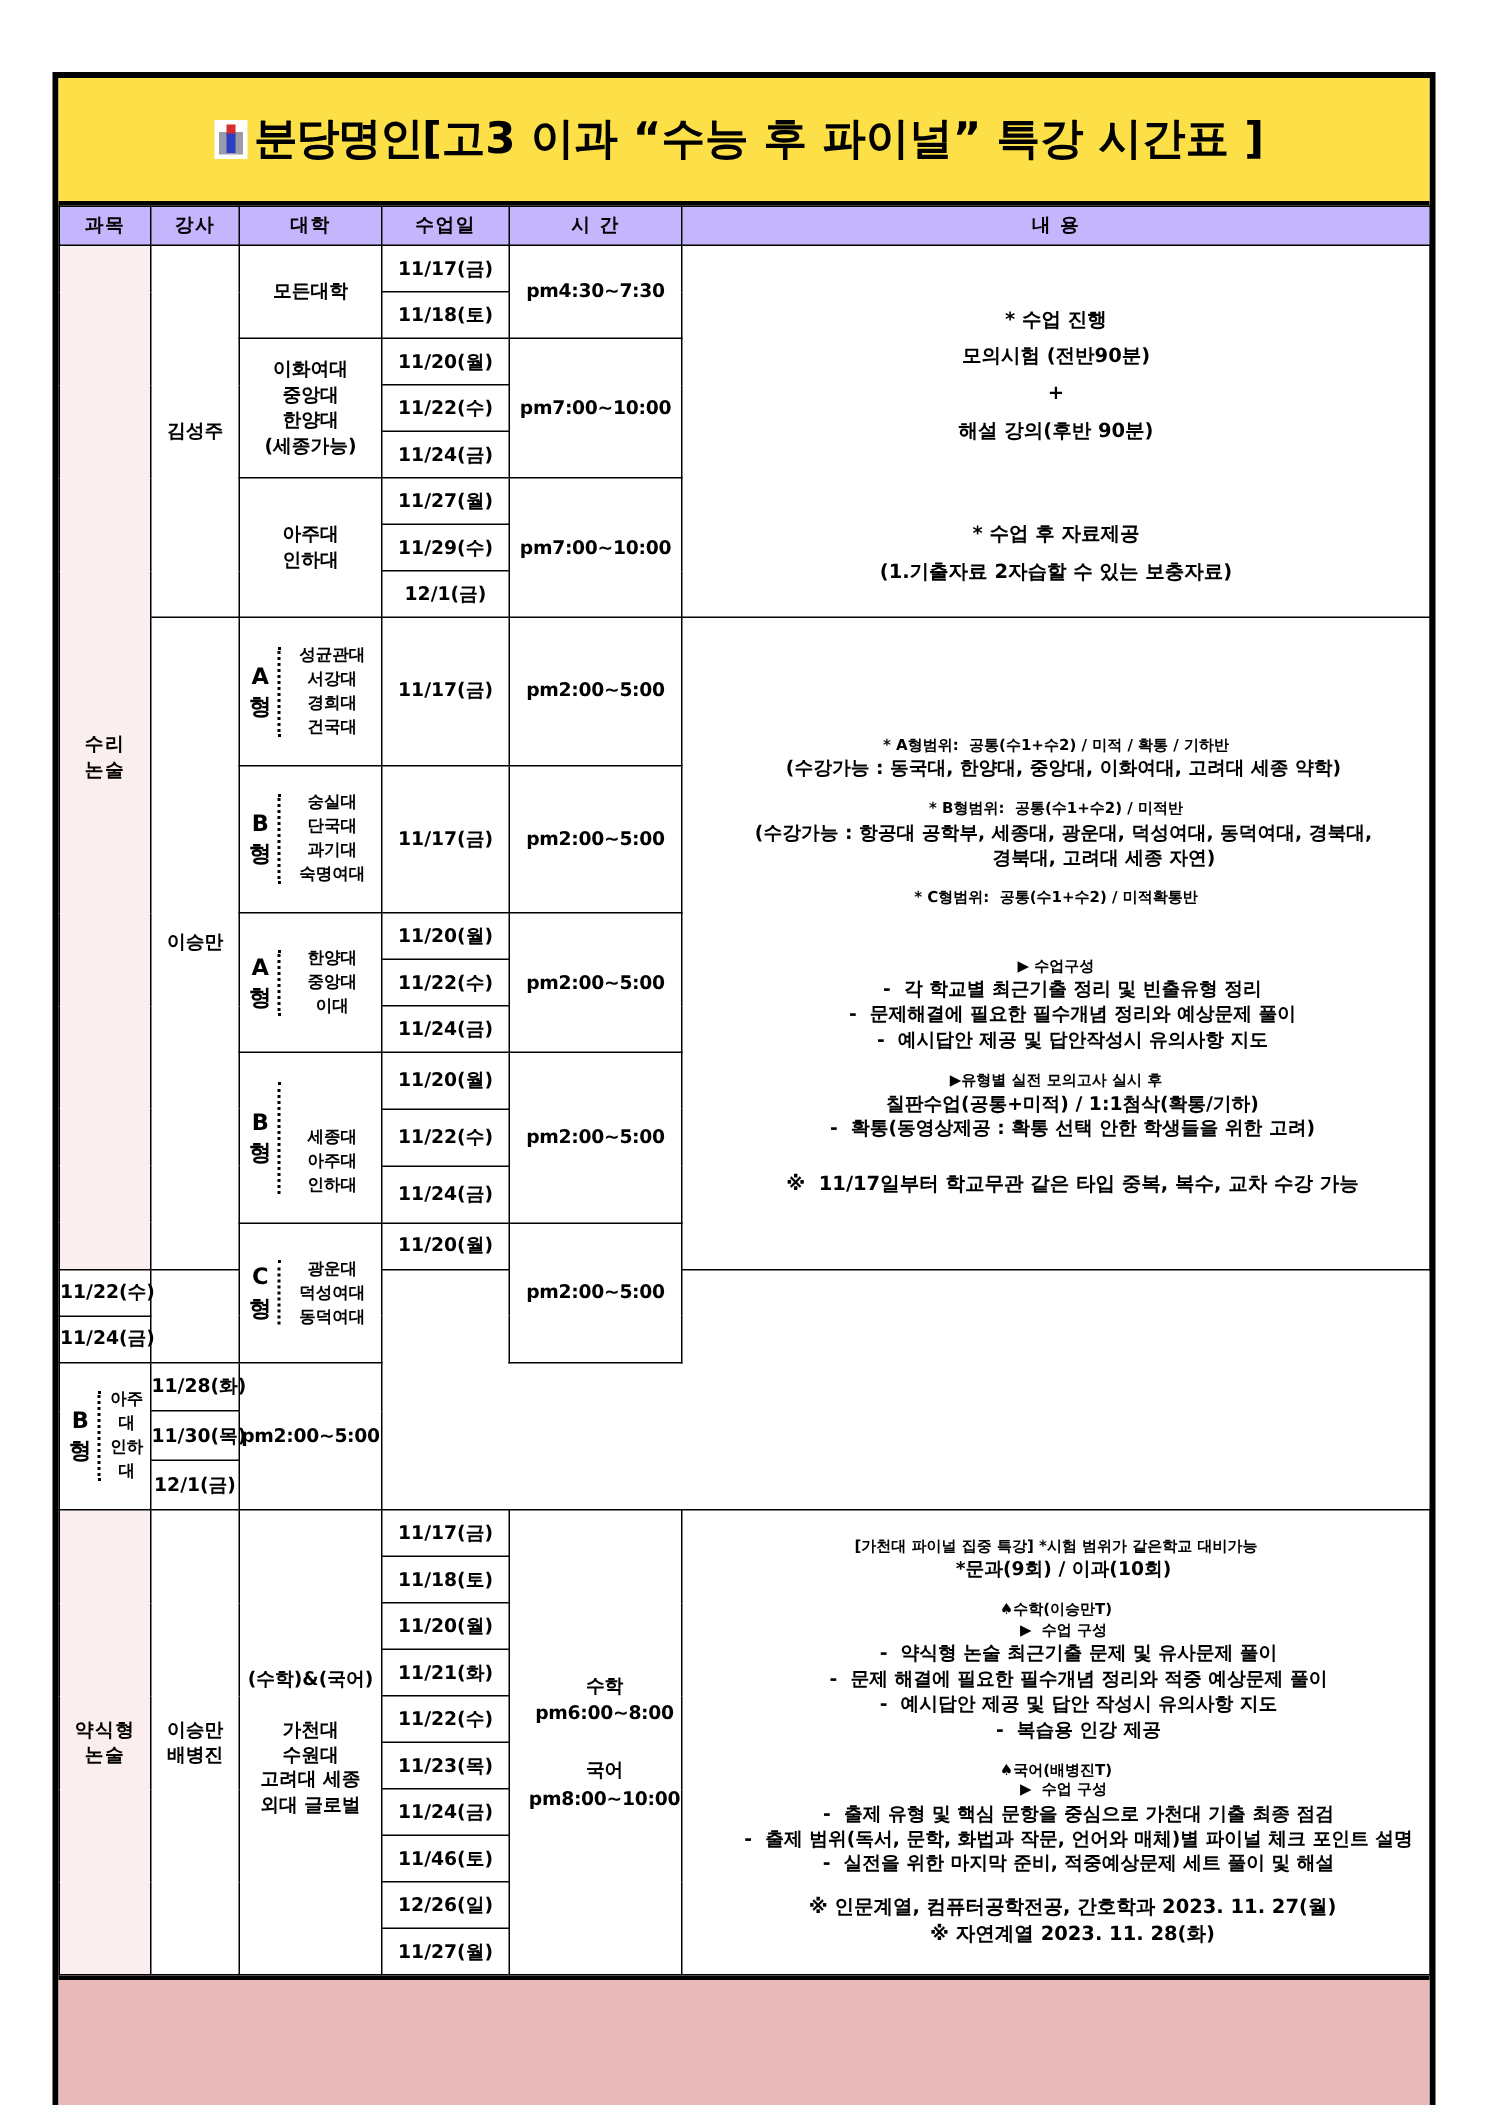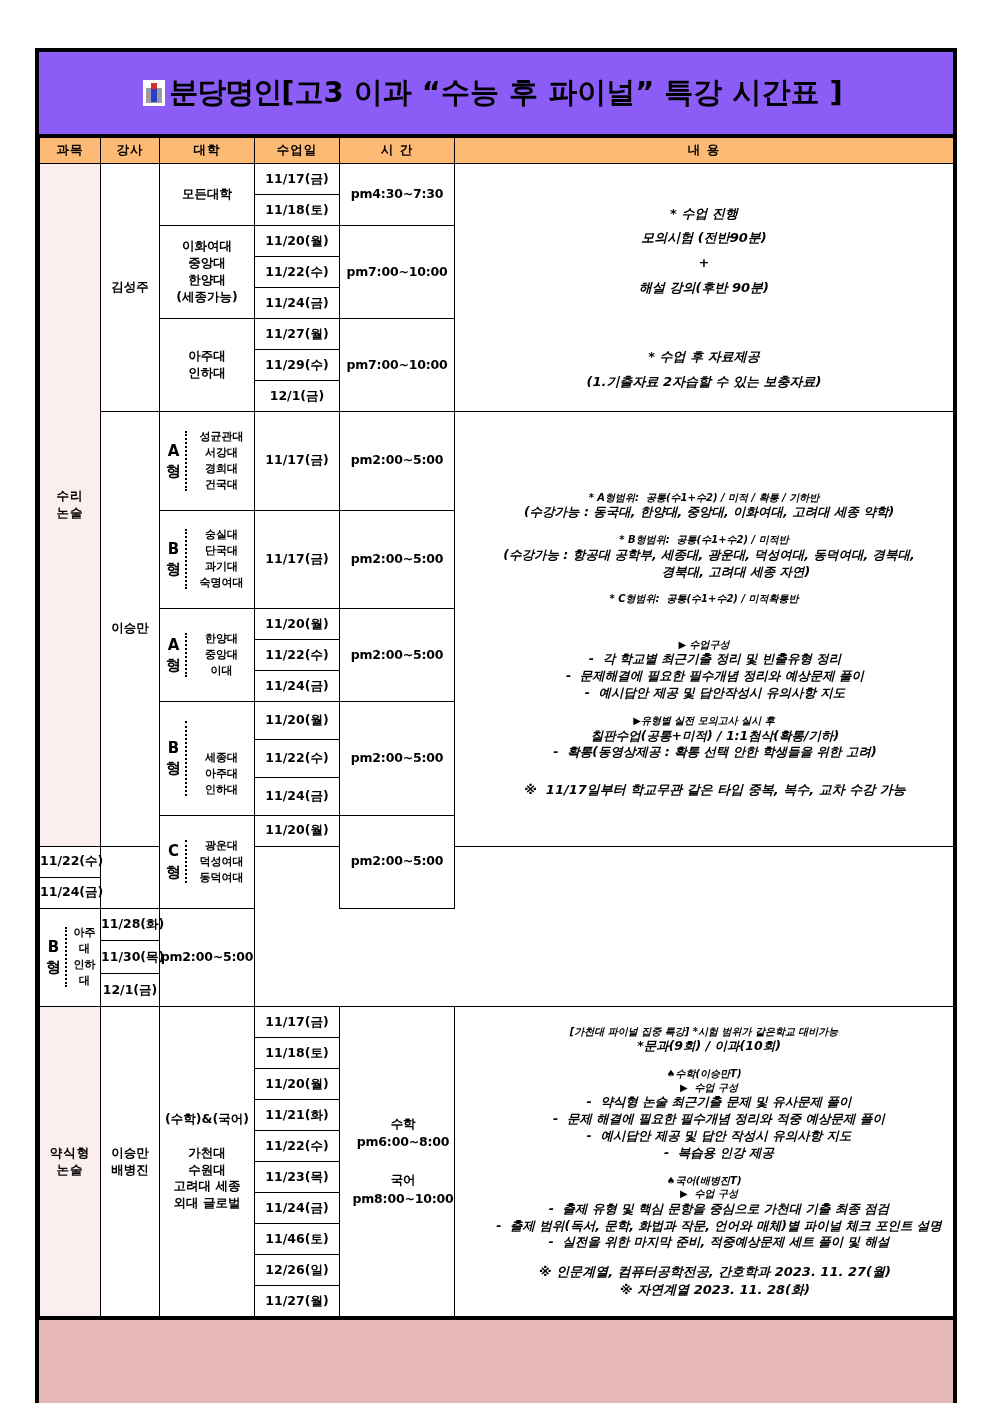--- a/index.html
+++ b/index.html
@@ -17,21 +17,21 @@
     position: absolute;
     left: 35px;
     top: 48px;
     width: 922px;
     border: 4px solid #000000;
     box-sizing: border-box;
     background: #ffffff;
   }
   
   .title-bar {
-    background: #8b5cf6;
+    background: #fde047;
     height: 82px;
     display: flex;
     align-items: center;
     justify-content: center;
     border-bottom: 3px solid #000000;
   }
   .title-inner {
     display: flex;
     align-items: center;
     gap: 2px;
@@ -81,21 +81,21 @@
   table.sched td, table.sched th {
     border: 1.5px solid #000000;
     padding: 0;
     text-align: center;
     vertical-align: middle;
     font-size: 12.5px;
     font-weight: bold;
     line-height: 1.35;
   }
   thead th {
-    background: #fdba74;
+    background: #c4b5fd;
     height: 25px;
     font-size: 13px;
     letter-spacing: 1px;
   }
   col.c-subject { width: 61px; }
   col.c-teacher { width: 59px; }
   col.c-univ    { width: 95px; }
   col.c-date    { width: 85px; }
   col.c-time    { width: 115px; }
   col.c-content { width: 499px; }
@@ -159,21 +159,21 @@
   }
   td.content {
     text-align: left;
     vertical-align: top;
     font-size: 12px;
     line-height: 1.5;
     padding: 6px 8px;
   }
   td.content.mid { vertical-align: middle; }
   .c-center { text-align: center; }
-  .blk { margin: 0; white-space: pre-wrap; font-style: italic; }
+  .blk { margin: 0; white-space: pre-wrap; }
   .sp-sm { height: 7px; }
   .sp-md { height: 12px; }
   .sp-lg { height: 20px; }
   .hdr-line { font-size: 10px; }
   .ind1 { padding-left: 10px; }
   .ind2 { padding-left: 22px; }
   .ind3 { padding-left: 30px; }
   .ind4 { padding-left: 64px; }
   .big-note { font-size: 13px; }
 

